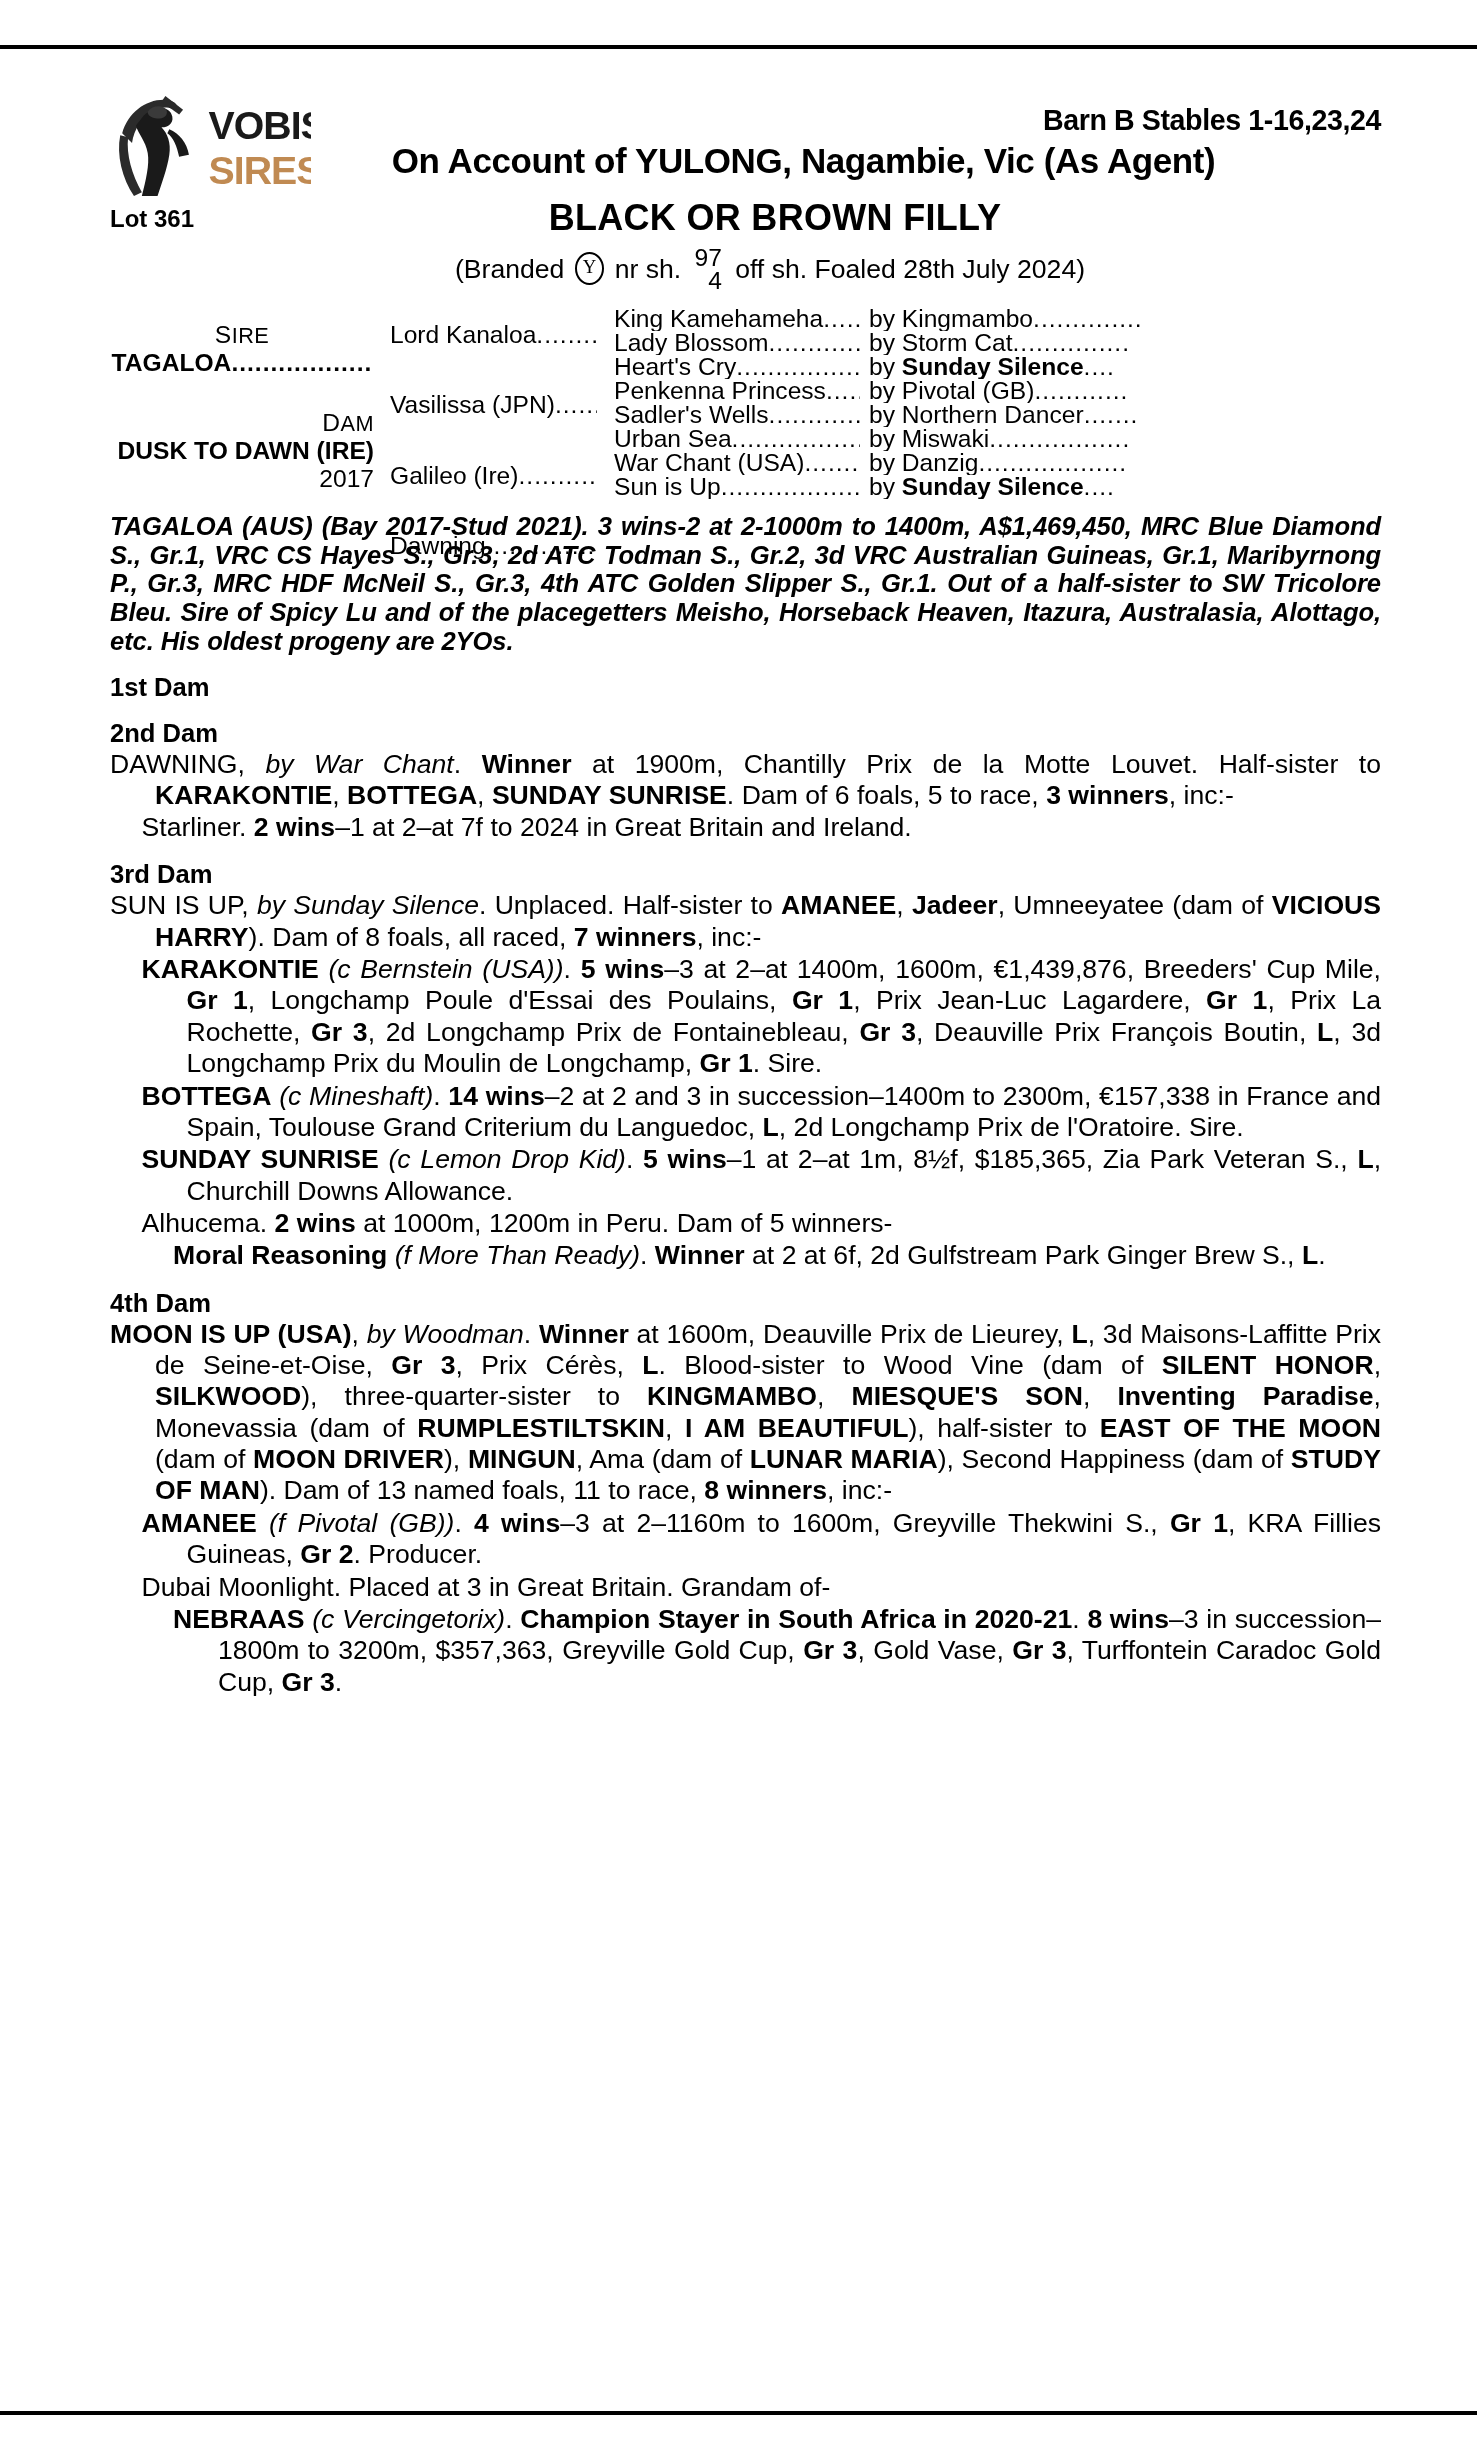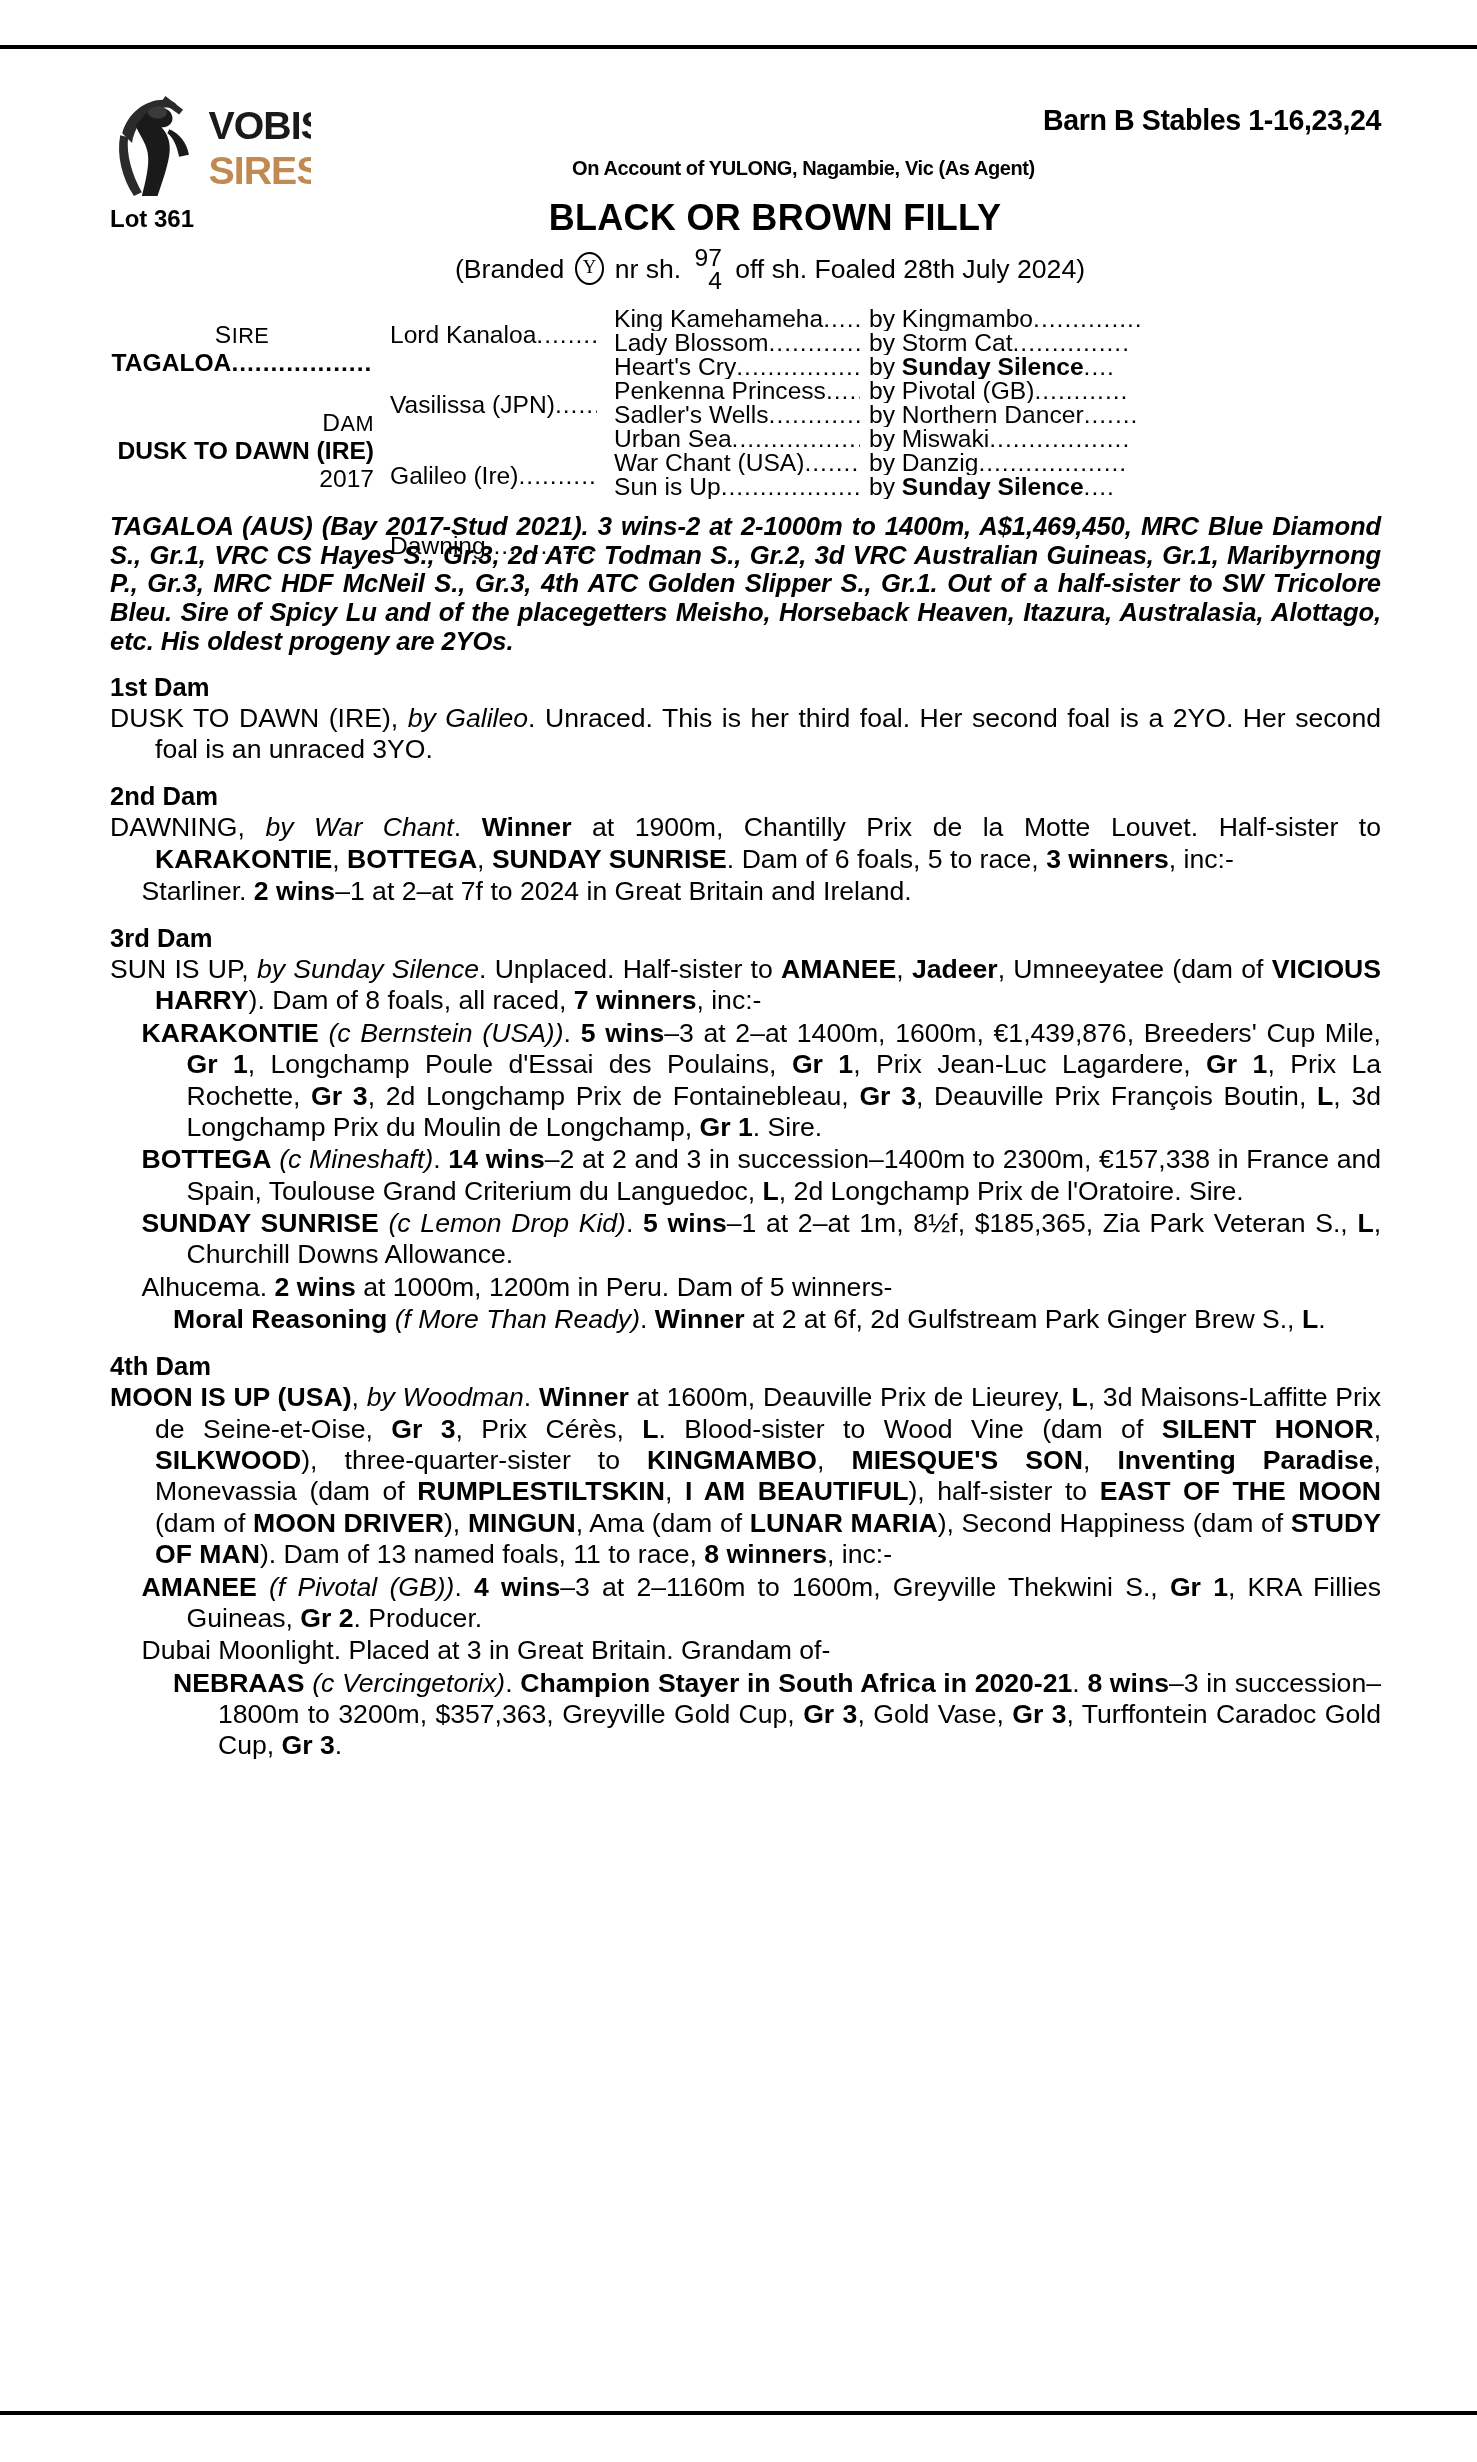--- a/index.html
+++ b/index.html
@@ -62,24 +62,24 @@
     top: 45px;
     font-size: 28.6px;
     font-weight: bold;
     letter-spacing: -0.4px;
     white-space: nowrap;
   }
   .account {
     position: absolute;
     left: 0;
     right: 0;
-    top: 98px;
+    top: 82px;
     text-align: center;
     padding-left: 116px;
-    font-size: 20px;
+    font-size: 35px;
     font-weight: bold;
     letter-spacing: -0.4px;
   }
   .lotline {
     position: absolute;
     left: 0;
     right: 0;
     top: 138px;
     height: 45px;
   }
@@ -310,21 +310,20 @@
           <div><span>by </span><span>Miswaki</span><span class="dots">..................</span></div>
           <div><span>by </span><span>Danzig</span><span class="dots">...................</span></div>
           <div><span>by </span><b>Sunday Silence</b><span class="dots">....</span></div>
         </div>
     </div>
 
     <div class="sire-para">TAGALOA (AUS) (Bay 2017-Stud 2021). 3 wins-2 at 2-1000m to 1400m, A$1,469,450, MRC Blue Diamond S., Gr.1, VRC CS Hayes S., Gr.3, 2d ATC Todman S., Gr.2, 3d VRC Australian Guineas, Gr.1, Maribyrnong P., Gr.3, MRC HDF McNeil S., Gr.3, 4th ATC Golden Slipper S., Gr.1. Out of a half-sister to SW Tricolore Bleu. Sire of Spicy Lu and of the placegetters Meisho, Horseback Heaven, Itazura, Australasia, Alottago, etc. His oldest progeny are 2YOs.</div>
 
     <div id="dam-sections">
         <div class="dam-head">1st Dam</div>
-        <div class="para hang1"><span>DUSK TO DAWN (IRE), </span><i>by Galileo</i><span>. Unraced. This is her third foal. Her second foal is a 2YO. Her second foal is an unraced 3YO.</span></div>
         <div class="dam-head">2nd Dam</div>
         <div class="para hang1"><span>DAWNING, </span><i>by War Chant</i><span>. </span><b>Winner</b><span> at 1900m, Chantilly Prix de la Motte Louvet. Half-sister to </span><b>KARAKONTIE</b><span>, </span><b>BOTTEGA</b><span>, </span><b>SUNDAY SUNRISE</b><span>. Dam of 6 foals, 5 to race, </span><b>3 winners</b><span>, inc:-</span></div>
         <div class="para hang1 lvl1"><span>Starliner. </span><b>2 wins</b><span>–1 at 2–at 7f to 2024 in Great Britain and Ireland.</span></div>
         <div class="dam-head">3rd Dam</div>
         <div class="para hang1"><span>SUN IS UP, </span><i>by Sunday Silence</i><span>. Unplaced. Half-sister to </span><b>AMANEE</b><span>, </span><b>Jadeer</b><span>, Umneeyatee (dam of </span><b>VICIOUS HARRY</b><span>). Dam of 8 foals, all raced, </span><b>7 winners</b><span>, inc:-</span></div>
         <div class="para hang1 lvl1"><b>KARAKONTIE</b><i> (c Bernstein (USA))</i><span>. </span><b>5 wins</b><span>–3 at 2–at 1400m, 1600m, €1,439,876, Breeders' Cup Mile, </span><b>Gr 1</b><span>, Longchamp Poule d'Essai des Poulains, </span><b>Gr 1</b><span>, Prix Jean-Luc Lagardere, </span><b>Gr 1</b><span>, Prix La Rochette, </span><b>Gr 3</b><span>, 2d Longchamp Prix de Fontainebleau, </span><b>Gr 3</b><span>, Deauville Prix François Boutin, </span><b>L</b><span>, 3d Longchamp Prix du Moulin de Longchamp, </span><b>Gr 1</b><span>. Sire.</span></div>
         <div class="para hang1 lvl1"><b>BOTTEGA</b><i> (c Mineshaft)</i><span>. </span><b>14 wins</b><span>–2 at 2 and 3 in succession–1400m to 2300m, €157,338 in France and Spain, Toulouse Grand Criterium du Languedoc, </span><b>L</b><span>, 2d Longchamp Prix de l'Oratoire. Sire.</span></div>
         <div class="para hang1 lvl1"><b>SUNDAY SUNRISE</b><i> (c Lemon Drop Kid)</i><span>. </span><b>5 wins</b><span>–1 at 2–at 1m, 8½f, $185,365, Zia Park Veteran S., </span><b>L</b><span>, Churchill Downs Allowance.</span></div>
         <div class="para hang1 lvl1"><span>Alhucema. </span><b>2 wins</b><span> at 1000m, 1200m in Peru. Dam of 5 winners-</span></div>
         <div class="para hang1 lvl2"><b>Moral Reasoning</b><i> (f More Than Ready)</i><span>. </span><b>Winner</b><span> at 2 at 6f, 2d Gulfstream Park Ginger Brew S., </span><b>L</b><span>.</span></div>

